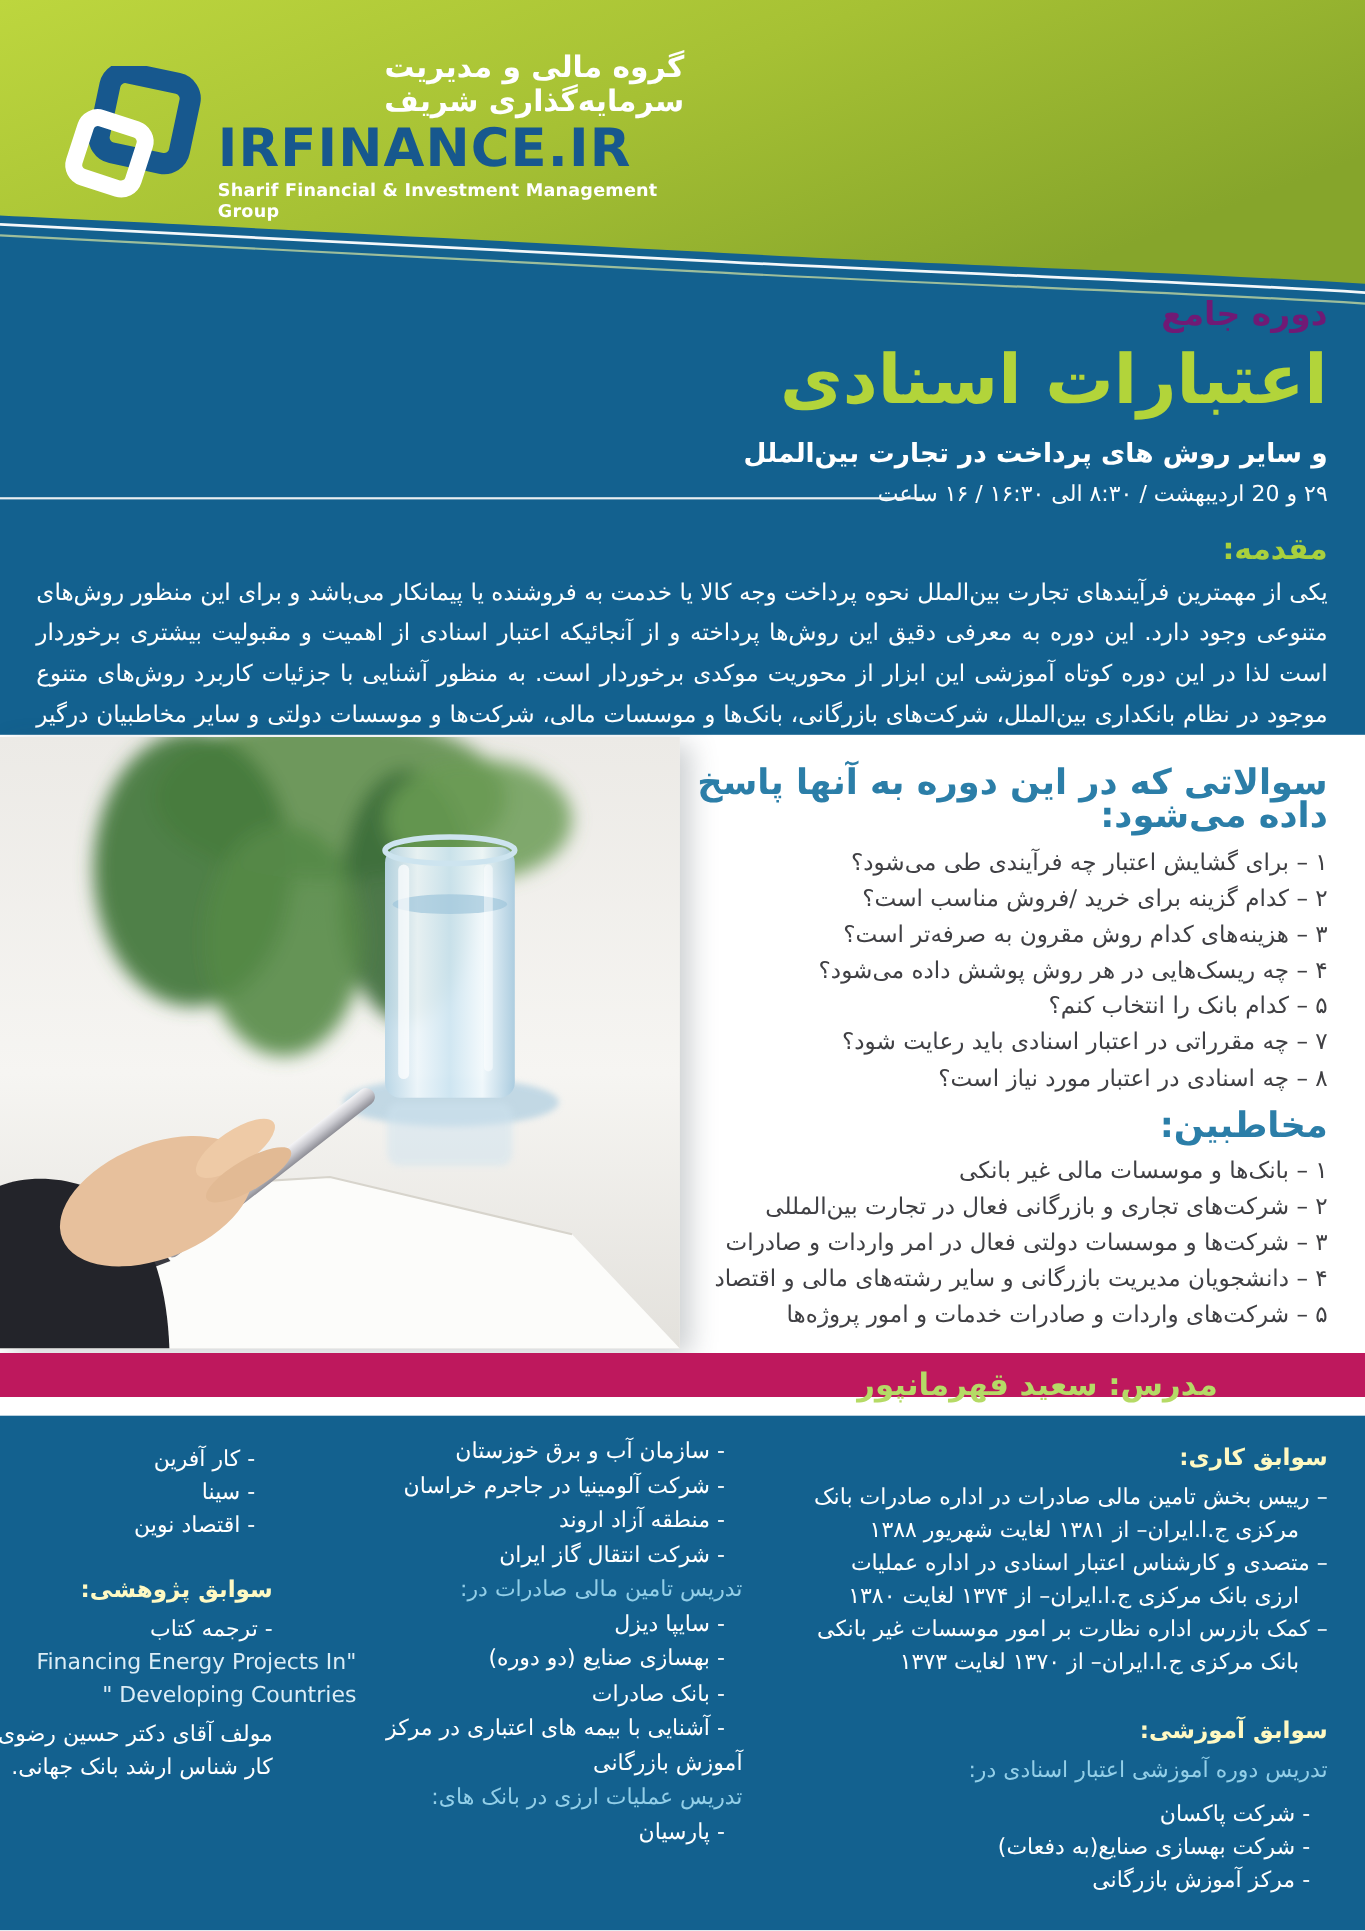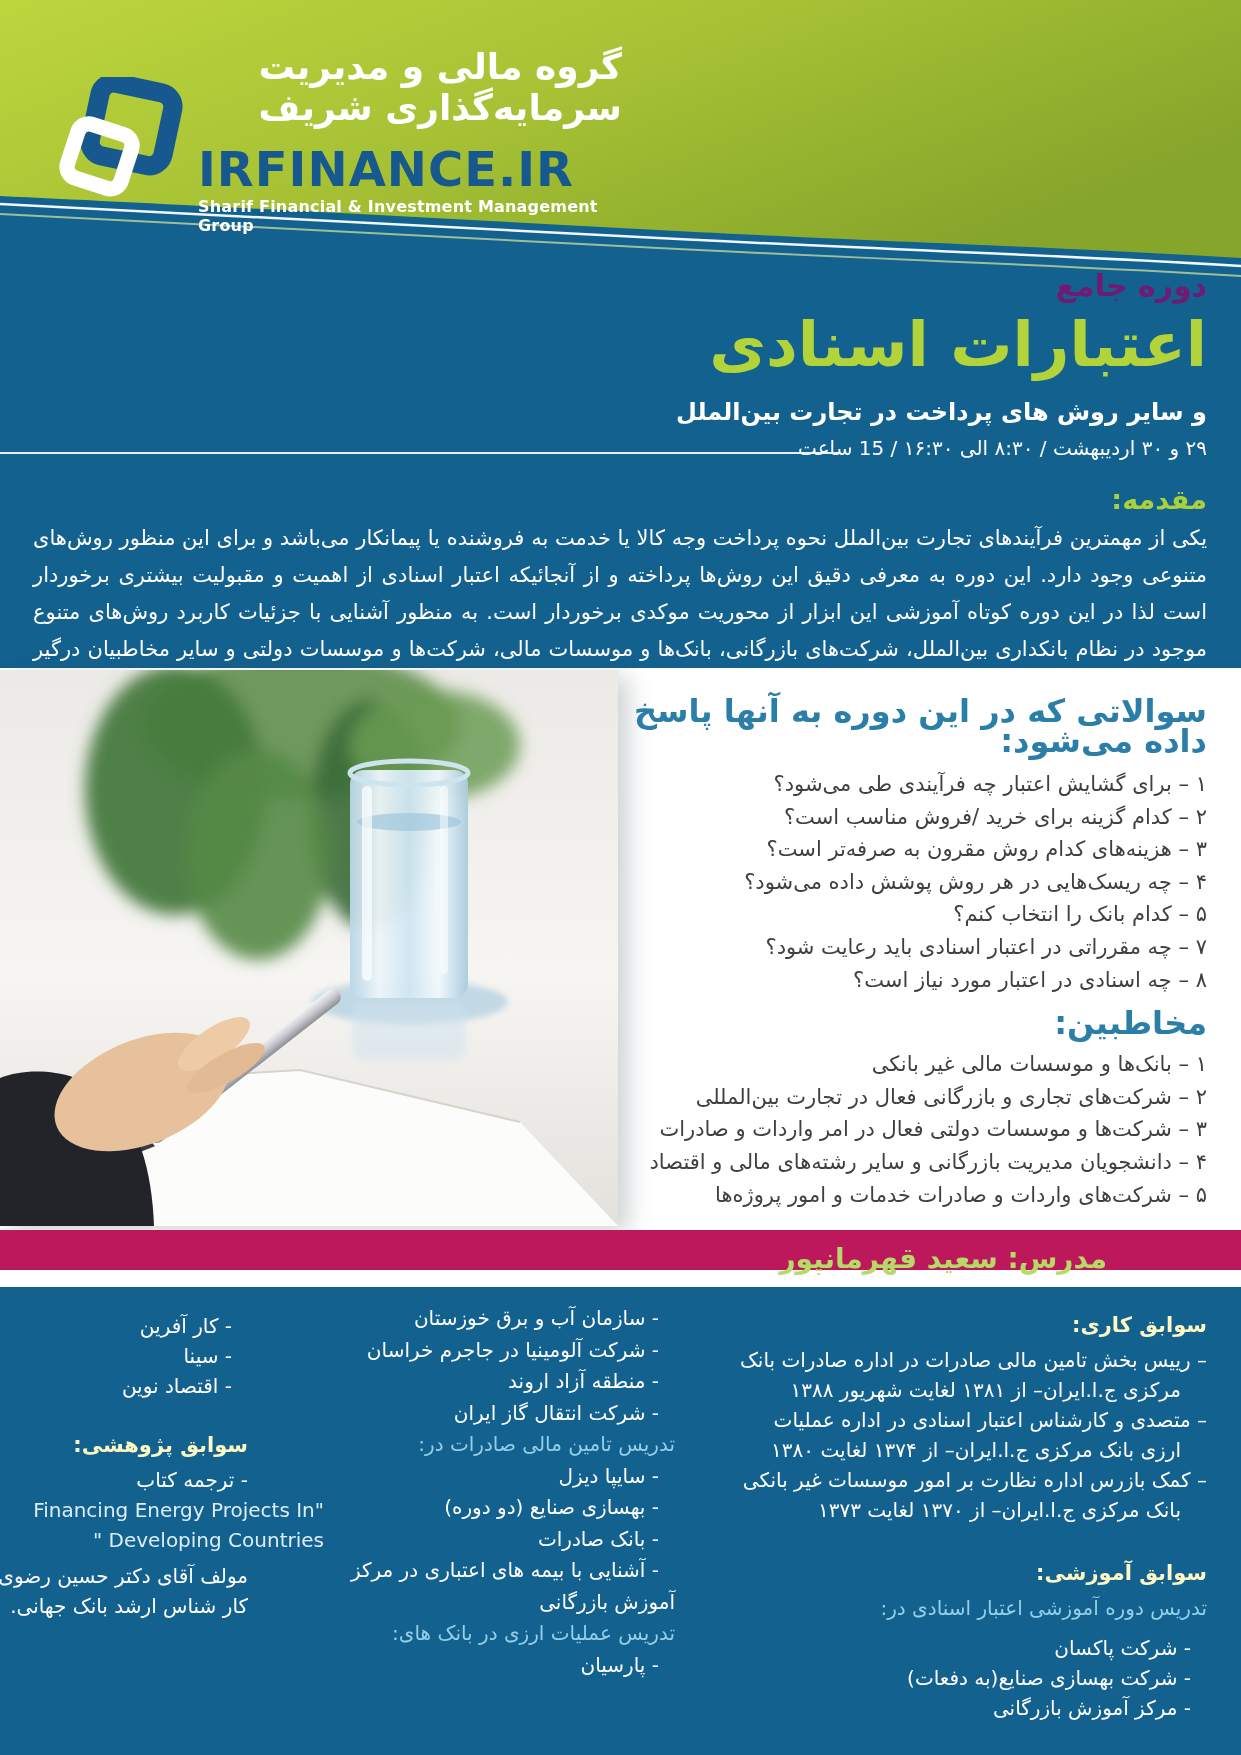--- a/index.html
+++ b/index.html
@@ -2,21 +2,21 @@
 <html lang="fa"><head>
 <meta charset="utf-8">
 <style>
   html,body{margin:0;padding:0;background:#ffffff;}
   #page{position:relative;width:1241px;height:1755px;overflow:hidden;background:#ffffff;
         font-family:"DejaVu Sans","Liberation Sans",sans-serif;}
   .blue-top{position:absolute;top:0;left:0;width:1241px;height:668px;background:#13618f;}
   .green-hdr{position:absolute;top:0;left:0;display:block;}
   .brand{position:absolute;top:46px;left:56px;display:flex;align-items:center;gap:14px;}
   .brand-text{width:424px;}
-  .tagline{direction:rtl;text-align:right;color:#ffffff;font-weight:bold;font-size:36px;margin-bottom:16px;}
+  .tagline{direction:rtl;text-align:right;color:#ffffff;font-weight:bold;font-size:27px;margin-bottom:2px;}
   .brand-name{color:#17588e;font-weight:bold;font-size:48px;line-height:1.05;letter-spacing:1px;}
   .brand-sub{color:#ffffff;font-weight:bold;font-size:16px;margin-top:3px;letter-spacing:.2px;}
   .rtl{direction:rtl;text-align:right;}
   .kicker{position:absolute;top:268px;right:34px;color:#701a75;font-size:30px;font-weight:bold;}
   .course-title{position:absolute;top:308px;right:34px;color:#b2d43a;font-size:62px;font-weight:bold;text-align:center;}
   .course-sub{position:absolute;top:398px;right:34px;color:#ffffff;font-size:24px;font-weight:bold;}
   .schedule{position:absolute;top:436px;right:34px;color:#ffffff;font-size:20px;}
   .sched-rule{position:absolute;top:452px;left:0;width:838px;height:2px;background:#f3f6f7;opacity:.95;}
   .intro-h{position:absolute;top:484px;right:34px;color:#a9d03d;font-size:27px;font-weight:bold;}
   .intro-b{position:absolute;top:520px;right:34px;width:1174px;color:#ffffff;font-size:21px;line-height:37px;
@@ -74,21 +74,21 @@
     <div class="brand-text">
       <div class="tagline">گروه مالی و مدیریت سرمایه‌گذاری شریف</div>
       <div class="brand-name">IRFINANCE.IR</div>
       <div class="brand-sub">Sharif Financial &amp; Investment Management Group</div>
     </div>
   </div>
 
   <div class="kicker rtl">دوره جامع</div>
   <div class="course-title rtl">اعتبارات اسنادی</div>
   <div class="course-sub rtl">و سایر روش های پرداخت در تجارت بین‌الملل</div>
-  <div class="schedule rtl">۲۹ و ۳۰ اردیبهشت ‏/‏ ۸:۳۰ الی ۱۶:۳۰ ‏/‏ 15 ساعت</div>
+  <div class="schedule rtl">۲۹ و 20 اردیبهشت ‏/‏ ۸:۳۰ الی ۱۶:۳۰ ‏/‏ ۱۶ ساعت</div>
   <div class="sched-rule"></div>
 
   <div class="intro-h rtl">مقدمه:</div>
   <div class="intro-b">یکی از مهمترین فرآیندهای تجارت بین‌الملل نحوه پرداخت وجه کالا یا خدمت به فروشنده یا پیمانکار می‌باشد و برای این منظور روش‌های متنوعی وجود دارد. این دوره به معرفی دقیق این روش‌ها پرداخته و از آنجائیکه اعتبار اسنادی از اهمیت و مقبولیت بیشتری برخوردار است لذا در این دوره کوتاه آموزشی این ابزار از محوریت موکدی برخوردار است. به منظور آشنایی با جزئیات کاربرد روش‌های متنوع موجود در نظام بانکداری بین‌الملل، شرکت‌های بازرگانی، بانک‌ها و موسسات مالی، شرکت‌ها و موسسات دولتی و سایر مخاطبیان درگیر در فعالیت‌های مالی و تجاری است در این دوره شرکت نمایند.</div>
 
   <div class="photo">
     <svg width="618" height="556" viewBox="0 0 618 556">
       <defs>
         <linearGradient id="pbg" x1="0" y1="0" x2="0" y2="1">
           <stop offset="0" stop-color="#eceae6"></stop>

